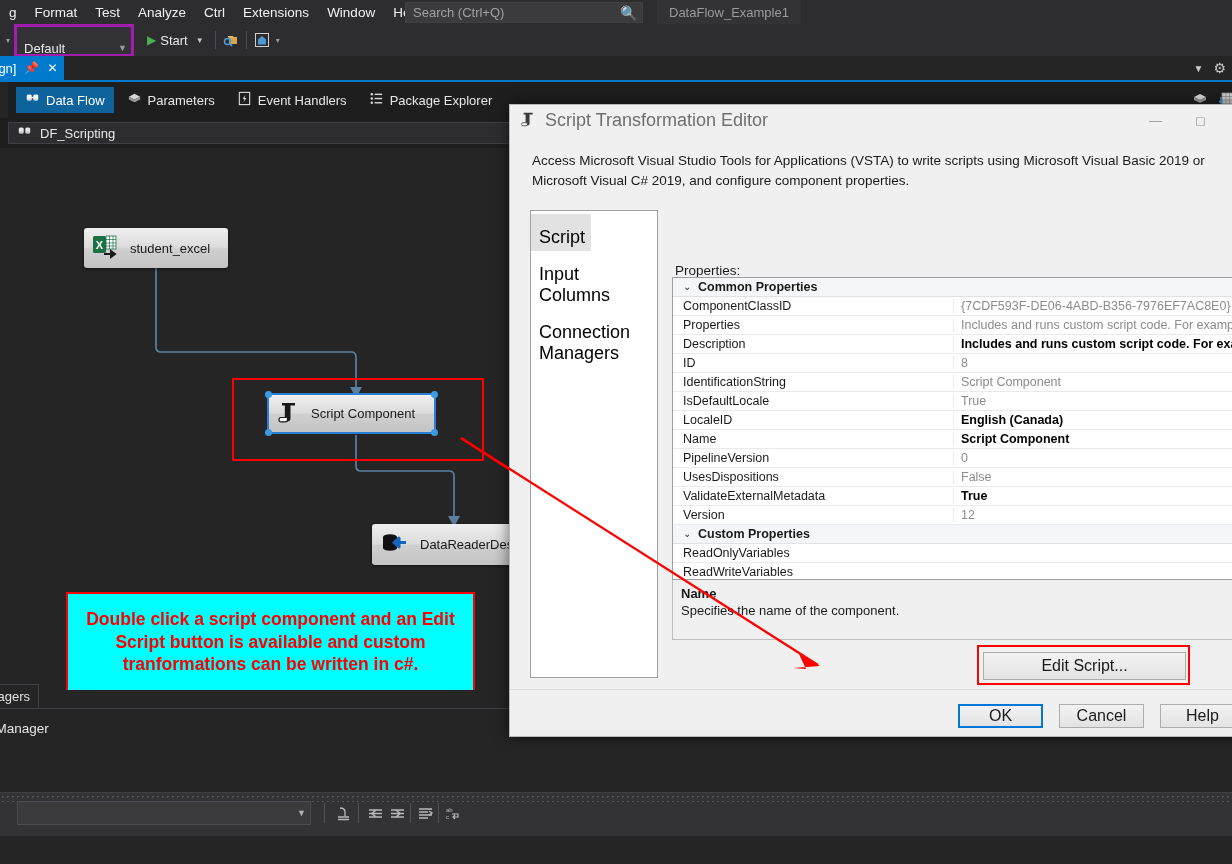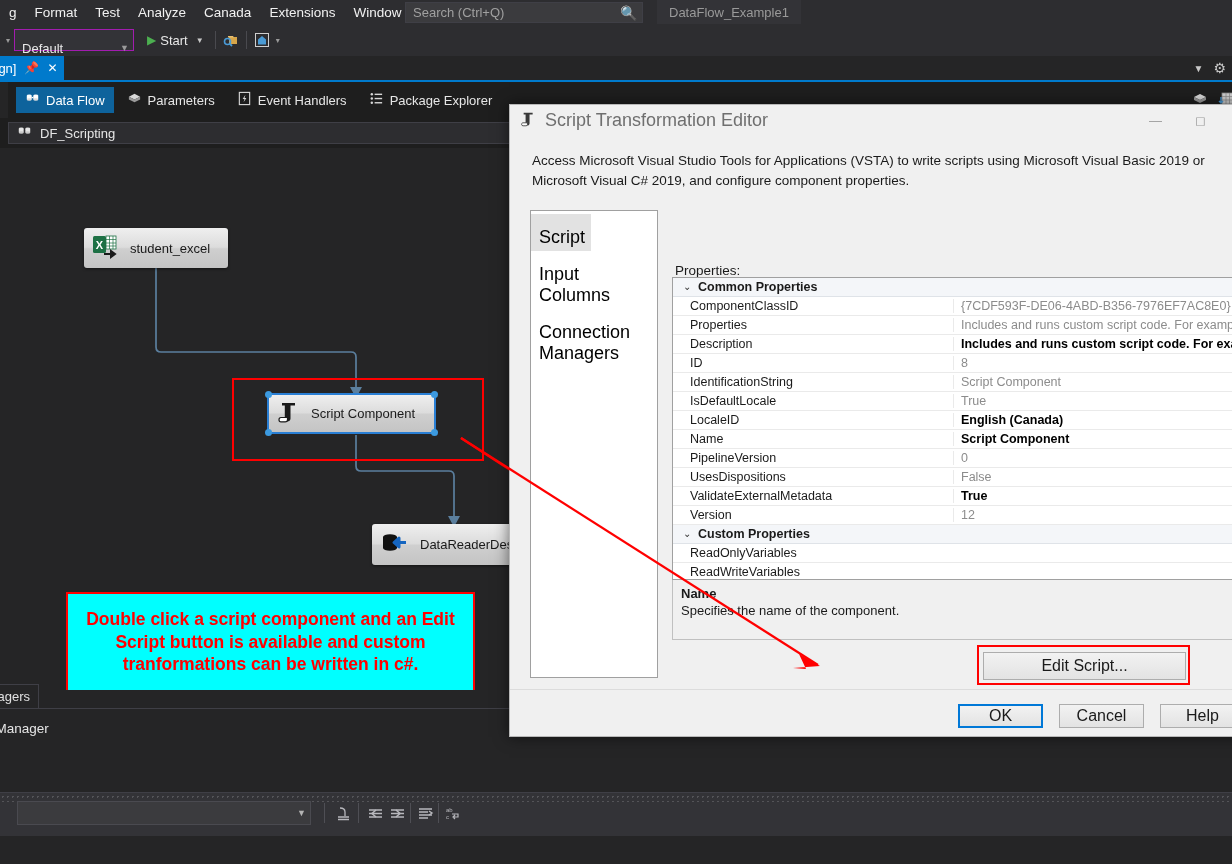--- a/index.html
+++ b/index.html
@@ -33,21 +33,21 @@
     border-bottom:none; display:flex; align-items:center; padding:0 12px;
     color:#9a9a9a; font-size:13px; background:#333337;
   }
 
   .toolbar {
     position:absolute; left:0; top:24px; width:1232px; height:32px;
     background:#2d2d30; display:flex; align-items:center; padding-left:2px;
   }
   .tb-sep { width:1px; height:18px; background:#4a4a4f; margin:0 6px; }
   .combo {
-    width:120px; height:22px; background:#333337; border:1px solid #a21caf;
+    width:120px; height:33px; background:#333337; border:3px solid #a21caf;
     display:flex; align-items:center; padding:16px 4px 0 7px; color:#e8e8e8; font-size:13px;
   }
   .combo .car { margin-left:auto; color:#9a9a9a; font-size:9px; }
   .tb-btn { display:flex; align-items:center; gap:4px; padding:2px 5px; color:#e8e8e8; font-size:13px; }
   .play { color:#4caf50; font-size:12px; }
   .tri-down { color:#c8c8c8; font-size:8px; }
   .icn { width:18px; height:18px; display:inline-flex; align-items:center; justify-content:center; }
 
   
   .doctabs {
@@ -171,21 +171,21 @@
   .pl-item { padding:13px 6px 3px 8px; font-size:18px; color:#000000; }
   .pl-item.sel { background:#e2e2e2; display:inline-block; }
 
   .props-label { position:absolute; left:165px; top:158px; font-size:13.5px; }
   .grid {
     position:absolute; left:162px; top:172px; width:580px; height:303px;
     background:#fff; border:1px solid #a0a0a0; overflow:hidden;
   }
   .grow { display:flex; height:19px; align-items:center; border-bottom:1px solid #eaeaea; font-size:12.5px; }
   .grow.cat { background:#f4f6f9; font-weight:bold; border-bottom:1px solid #dfe3e8; }
-  .gcell-name { width:280px; padding-left:17px; overflow:hidden; white-space:nowrap; }
+  .gcell-name { width:280px; padding-left:10px; overflow:hidden; white-space:nowrap; }
   .grow.cat .gcell-name { padding-left:25px; position:relative; }
   .chev { position:absolute; left:10px; top:1px; font-size:10px; font-weight:normal; color:#333; }
   .gcell-val { flex:1; padding-left:7px; overflow:hidden; white-space:nowrap; border-left:1px solid #eaeaea; }
   .grow.cat .gcell-val { border-left:none; }
   .ro { color:#8c8c8c; }
   .rw { color:#000; font-weight:bold; }
 
   .descpane {
     position:absolute; left:162px; top:475px; width:580px; height:60px;
     background:#f0f0f0; border:1px solid #c0c0c0; border-top:none; padding:6px 8px;
@@ -211,21 +211,21 @@
 </head>
 <body>
 
 <div id="root">
 
   <div class="menubar">
     <div class="menu-item">g</div>
     <div class="menu-item">Format</div>
     <div class="menu-item">Test</div>
     <div class="menu-item">Analyze</div>
-    <div class="menu-item">Canada</div>
+    <div class="menu-item">Ctrl</div>
     <div class="menu-item">Extensions</div>
     <div class="menu-item">Window</div>
     <div class="menu-item">Help</div>
   </div>
   <div class="search-box">
     <span class="ph">Search (Ctrl+Q)</span>
     <span class="mag">🔍</span>
   </div>
   <div class="tabchip">
     <span>DataFlow_Example1</span>

